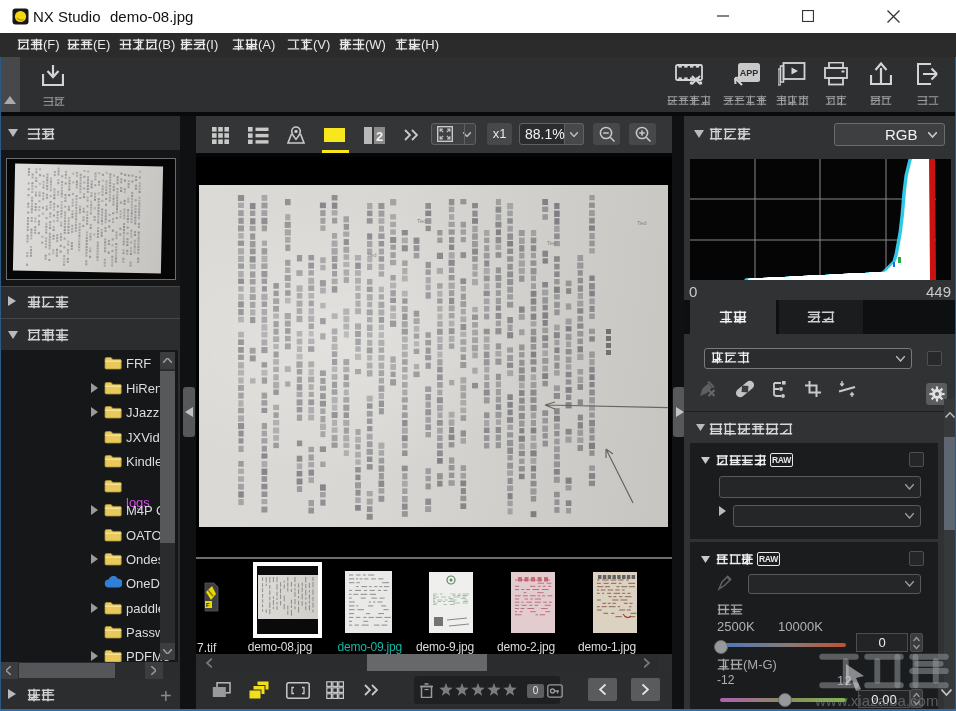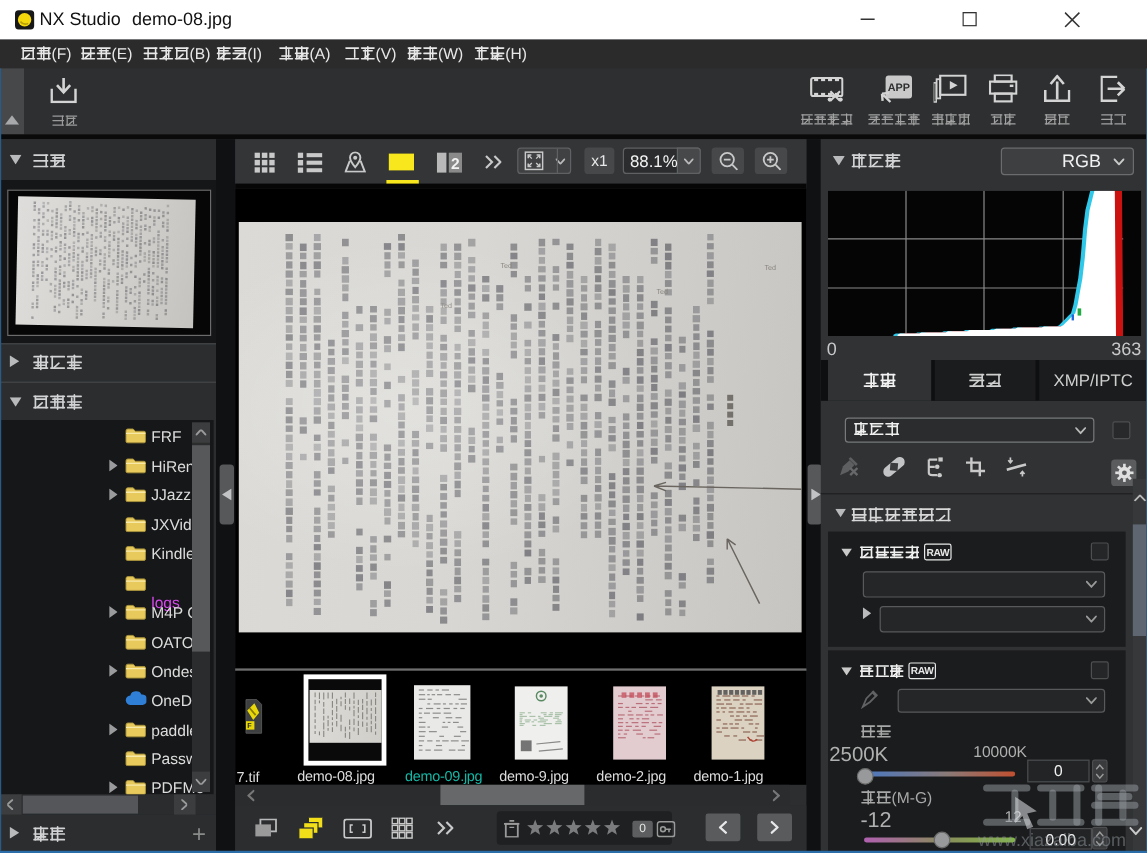--- a/index.html
+++ b/index.html
@@ -2598,21 +2598,21 @@
       <line x1="0" y1="81" x2="261" y2="81" stroke="#8a8a8a" stroke-width="1"></line>
       <polygon points="54.5,121 54.5,120 56.5,119 58.5,119 60.5,119 62.5,119 64.5,119 66.5,119 68.5,119 70.5,119 72.5,119 74.5,118 76.5,118 78.5,118 80.5,118 82.5,118 84.5,118 86.5,118 88.5,118 90.5,118 92.5,118 94.5,118 96.5,117 98.5,117 100.5,117 102.5,117 104.5,117 106.5,117 108.5,117 110.5,117 112.5,117 114.5,116 116.5,116 118.5,116 120.5,116 122.5,116 124.5,116 126.5,116 128.5,116 130.5,116 132.5,116 134.5,116 136.5,115 138.5,115 140.5,115 142.5,115 144.5,115 146.5,115 148.5,115 150.5,115 152.5,115 154.5,114 156.5,114 158.5,114 160.5,114 162.5,114 164.5,114 166.5,114 168.5,114 170.5,114 172.5,114 174.5,114 176.5,113 178.5,113 180.5,113 182.5,113 184.5,113 186.5,113 188.5,113 190.5,113 192.5,112 194.5,110 196.5,108 198.5,106 200.5,104 202.5,102 204.5,95 206.5,84 208.5,73 210.5,56 212.5,32 214.5,16 216.5,8 218.5,0 217.5,0 236.5,0 237.5,121" fill="#30c8e8"></polygon>
       <polygon points="62,121 62,120 64,119 66,119 68,119 70,119 72,119 74,119 76,119 78,119 80,119 82,118 84,118 86,118 88,118 90,118 92,118 94,118 96,118 98,118 100,118 102,118 104,117 106,117 108,117 110,117 112,117 114,117 116,117 118,117 120,117 122,116 124,116 126,116 128,116 130,116 132,116 134,116 136,116 138,116 140,116 142,116 144,115 146,115 148,115 150,115 152,115 154,115 156,115 158,115 160,115 162,114 164,114 166,114 168,114 170,114 172,114 174,114 176,114 178,114 180,114 182,114 184,113 186,113 188,113 190,113 192,113 194,113 196,113 198,113 200,112 202,110 204,108 206,106 208,104 210,102 212,95 214,84 216,73 218,56 220,32 222,16 224,8 226,0 225,0 245,0 246,121" fill="#cc1111"></polygon>
       <polygon points="58,121 58,120 60,119 62,119 64,119 66,119 68,119 70,119 72,119 74,119 76,119 78,118 80,118 82,118 84,118 86,118 88,118 90,118 92,118 94,118 96,118 98,118 100,117 102,117 104,117 106,117 108,117 110,117 112,117 114,117 116,117 118,116 120,116 122,116 124,116 126,116 128,116 130,116 132,116 134,116 136,116 138,116 140,115 142,115 144,115 146,115 148,115 150,115 152,115 154,115 156,115 158,114 160,114 162,114 164,114 166,114 168,114 170,114 172,114 174,114 176,114 178,114 180,113 182,113 184,113 186,113 188,113 190,113 192,113 194,113 196,112 198,110 200,108 202,106 204,104 206,102 208,95 210,84 212,73 214,56 216,32 218,16 220,8 222,0 221,0 239,0 240,121" fill="#ffffff"></polygon>
       <rect x="246" y="0" width="15" height="121" fill="#050505"></rect>
       <line x1="196" y1="0" x2="196" y2="121" stroke="#8a8a8a" stroke-width="1" opacity="0"></line>
       <rect x="208" y="98" width="3" height="6" fill="#22aa44"></rect>
       <rect x="203" y="103" width="2" height="5" fill="#2266dd"></rect>
     </svg>
 <div style="position:absolute;left:689px;top:283px;font-size:15px;color:#c9c9c9;">0</div>
-<div style="position:absolute;left:926px;top:283px;font-size:15px;color:#c9c9c9;">363</div>
+<div style="position:absolute;left:926px;top:283px;font-size:15px;color:#c9c9c9;">449</div>
 <div style="position:absolute;left:684px;top:300px;width:272px;height:34px;background:#0e0f10;"></div>
 <div style="position:absolute;left:690px;top:300px;width:86px;height:34px;background:#303234;">
       <div style="position:absolute;left:0;top:9px;width:86px;text-align:center;font-size:14px;"><svg style="width:14px;height:14px;vertical-align:-2.0px" viewBox="0 0 100 100">
           <g stroke="#f2f2f2" stroke-width="10" stroke-linecap="round" fill="none">
             <line x1="10" y1="16" x2="90" y2="16"></line>
             <line x1="10" y1="84" x2="90" y2="84"></line>
             <line x1="22" y1="67" x2="78" y2="67"></line>
             <line x1="50" y1="8" x2="50" y2="92"></line>
             <line x1="66" y1="26" x2="66" y2="74"></line>
           </g>
@@ -2642,23 +2642,20 @@
         </svg><svg style="width:14px;height:14px;vertical-align:-2.0px" viewBox="0 0 100 100">
           <g stroke="#cfcfcf" stroke-width="10" stroke-linecap="round" fill="none">
             <line x1="10" y1="16" x2="90" y2="16"></line>
             <line x1="10" y1="84" x2="90" y2="84"></line>
             <line x1="22" y1="67" x2="78" y2="67"></line>
             <line x1="82" y1="16" x2="82" y2="84"></line>
             <line x1="30" y1="80" x2="58" y2="55"></line>
           </g>
         </svg></div>
     </div>
-<div style="position:absolute;left:866px;top:300px;width:90px;height:34px;background:#1b1c1d;color:#cfcfcf;font-size:14px;">
-      <div style="position:absolute;left:0;top:9px;width:90px;text-align:center;">XMP/IPTC</div>
-    </div>
 <div style="position:absolute;left:704px;top:348px;width:208px;height:21px;background:#2a2c2d;border:1px solid #77797b;border-radius:3px;"></div>
 <div style="position:absolute;left:711px;top:350px;font-size:13px;"><svg style="width:13px;height:13px;vertical-align:-1.8px" viewBox="0 0 100 100">
         <g stroke="#f0f0f0" stroke-width="10" stroke-linecap="round" fill="none">
           <line x1="10" y1="16" x2="90" y2="16"></line>
           <line x1="10" y1="84" x2="90" y2="84"></line>
           <line x1="22" y1="67" x2="78" y2="67"></line>
           <line x1="50" y1="8" x2="50" y2="92"></line>
           <line x1="18" y1="16" x2="18" y2="84"></line>
           <line x1="66" y1="26" x2="66" y2="74"></line>
           <line x1="30" y1="80" x2="58" y2="55"></line>
@@ -2884,22 +2881,22 @@
         </g>
       </svg><svg style="width:13px;height:13px;vertical-align:-1.8px" viewBox="0 0 100 100">
         <g stroke="#a8a8a8" stroke-width="10" stroke-linecap="round" fill="none">
           <line x1="10" y1="16" x2="90" y2="16"></line>
           <line x1="10" y1="84" x2="90" y2="84"></line>
           <line x1="10" y1="50" x2="90" y2="50"></line>
           <line x1="22" y1="67" x2="78" y2="67"></line>
           <line x1="34" y1="26" x2="34" y2="74"></line>
         </g>
       </svg></div>
-<div style="position:absolute;left:691px;top:619px;font-size:17px;color:#b0b0b0;">2500K</div>
-<div style="position:absolute;left:811px;top:619px;font-size:13px;color:#b0b0b0;text-align:center;">10000K</div>
+<div style="position:absolute;left:717px;top:619px;font-size:13px;color:#b0b0b0;">2500K</div>
+<div style="position:absolute;left:778px;top:619px;font-size:13px;color:#b0b0b0;text-align:center;">10000K</div>
 <div style="position:absolute;left:720px;top:643px;width:126px;height:4px;border-radius:2px;background:linear-gradient(90deg,#4a78c0,#8a7a78 55%,#c05030);"></div>
 <div style="position:absolute;left:714px;top:640px;width:14px;height:14px;border-radius:50%;background:#97999b;border:1px solid #6a6a6a;"></div>
 <div style="position:absolute;left:856px;top:633px;width:52px;height:19px;background:#222425;border:1px solid #4c4e50;">
       <div style="text-align:center;font-size:13px;color:#f0f0f0;line-height:17px;">0</div>
     </div>
 <div style="position:absolute;left:910px;top:633px;width:13px;height:19px;background:#393b3d;border:1px solid #4c4e50;border-radius:2px;"></div>
 <svg style="position:absolute;left:913px;top:636px" width="7" height="14" viewBox="0 0 7 14">
       <path d="M0.5 5 L3.5 1.5 L6.5 5 M0.5 9 L3.5 12.5 L6.5 9" stroke="#9a9a9a" stroke-width="1.2" fill="none"></path>
     </svg>
 <div style="position:absolute;left:717px;top:657px;font-size:13px;"><svg style="width:13px;height:13px;vertical-align:-1.8px" viewBox="0 0 100 100">
@@ -2912,21 +2909,21 @@
         </g>
       </svg><svg style="width:13px;height:13px;vertical-align:-1.8px" viewBox="0 0 100 100">
         <g stroke="#a8a8a8" stroke-width="10" stroke-linecap="round" fill="none">
           <line x1="10" y1="16" x2="90" y2="16"></line>
           <line x1="10" y1="84" x2="90" y2="84"></line>
           <line x1="10" y1="50" x2="90" y2="50"></line>
           <line x1="18" y1="16" x2="18" y2="84"></line>
           <line x1="66" y1="26" x2="66" y2="74"></line>
         </g>
       </svg><span style="color:#a8a8a8">(M-G)</span></div>
-<div style="position:absolute;left:717px;top:673px;font-size:18px;color:#b0b0b0;">-12</div>
+<div style="position:absolute;left:717px;top:673px;font-size:12px;color:#b0b0b0;">-12</div>
 <div style="position:absolute;left:837px;top:673px;font-size:13px;color:#b0b0b0;">12</div>
 <div style="position:absolute;left:720px;top:698px;width:126px;height:4px;border-radius:2px;background:linear-gradient(90deg,#b060b0,#8a8a60 50%,#80b840);"></div>
 <div style="position:absolute;left:778px;top:693px;width:14px;height:14px;border-radius:50%;background:#97999b;border:1px solid #6a6a6a;"></div>
 <div style="position:absolute;left:858px;top:690px;width:52px;height:18px;background:#222425;border:1px solid #4c4e50;">
       <div style="text-align:center;font-size:13px;color:#f0f0f0;line-height:17px;">0.00</div>
     </div>
 <div style="position:absolute;left:910px;top:689px;width:13px;height:19px;background:#393b3d;border:1px solid #4c4e50;border-radius:2px;"></div>
 <svg style="position:absolute;left:913px;top:692px" width="7" height="14" viewBox="0 0 7 14">
       <path d="M0.5 5 L3.5 1.5 L6.5 5 M0.5 9 L3.5 12.5 L6.5 9" stroke="#9a9a9a" stroke-width="1.2" fill="none"></path>
     </svg>

